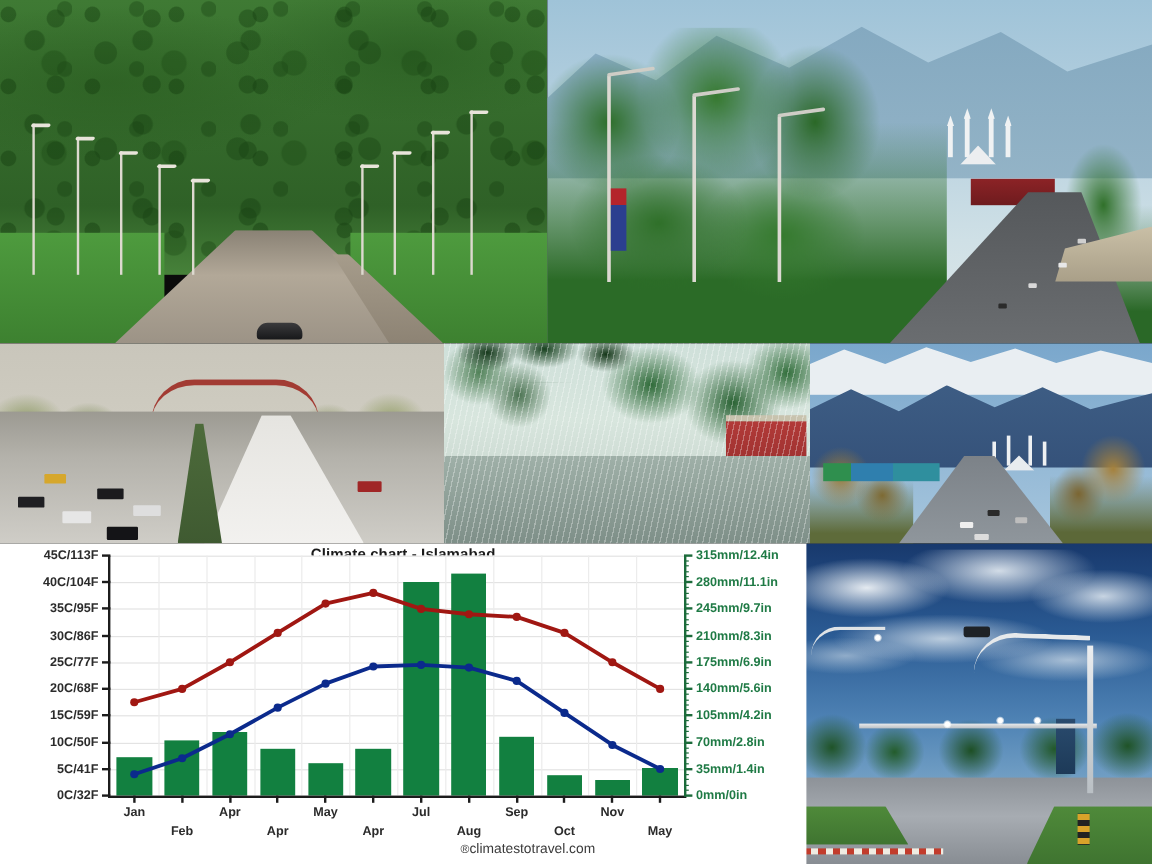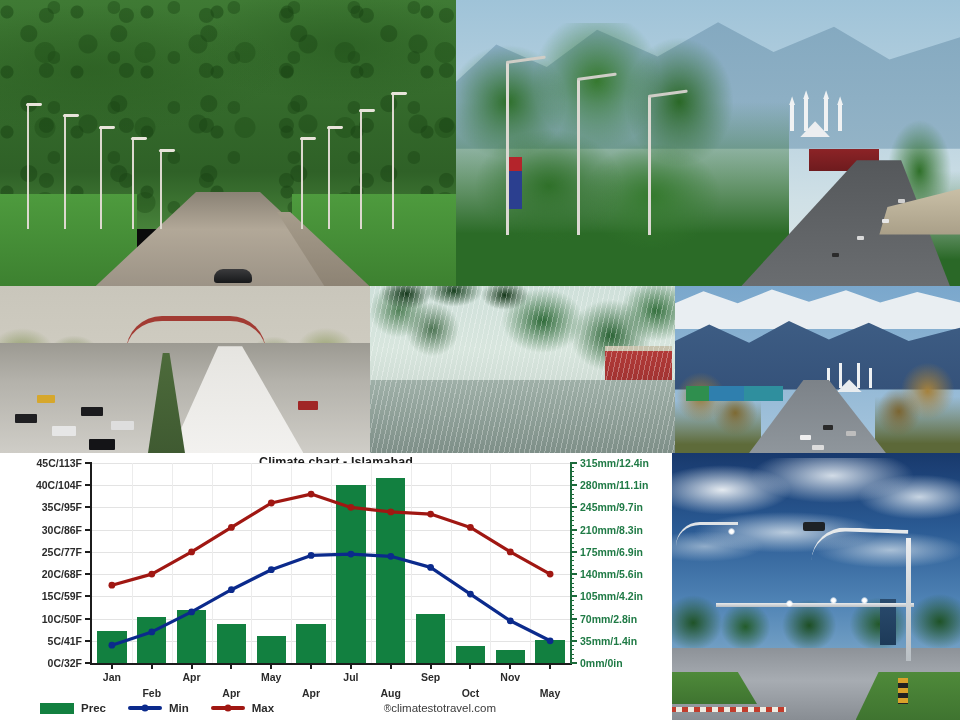--- a/index.html
+++ b/index.html
@@ -682,30 +682,16 @@
           <div class="xlab" style="left: 219.083px; top: 224px;">Apr</div>
           <div class="xlab" style="left: 258.917px; top: 208px;">Jul</div>
           <div class="xlab" style="left: 298.75px; top: 224px;">Aug</div>
           <div class="xlab" style="left: 338.583px; top: 208px; text-align: center;">Sep</div>
           <div class="xlab" style="left: 378.417px; top: 224px; text-align: center;">Oct</div>
           <div class="xlab" style="left: 418.25px; top: 208px;">Nov</div>
           <div class="xlab" style="left: 458.083px; top: 224px;">May</div>
         </div>
     </div>
 
-    <div class="legend">
-      <div class="leg-item">
-        <span class="leg-swatch"></span>
-        <span>Prec</span>
-      </div>
-      <div class="leg-item">
-        <span class="leg-line leg-min"></span>
-        <span>Min</span>
-      </div>
-      <div class="leg-item">
-        <span class="leg-line leg-max"></span>
-        <span>Max</span>
-      </div>
-    </div>
     <div class="credit"><span class="c">®</span><span>climatestotravel.com</span></div>
   </div>
 
 </div>
 
 </body></html>

